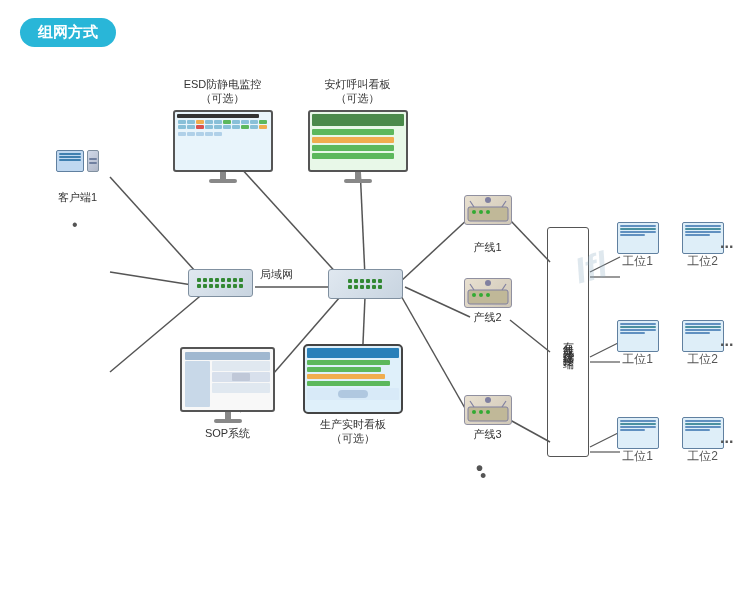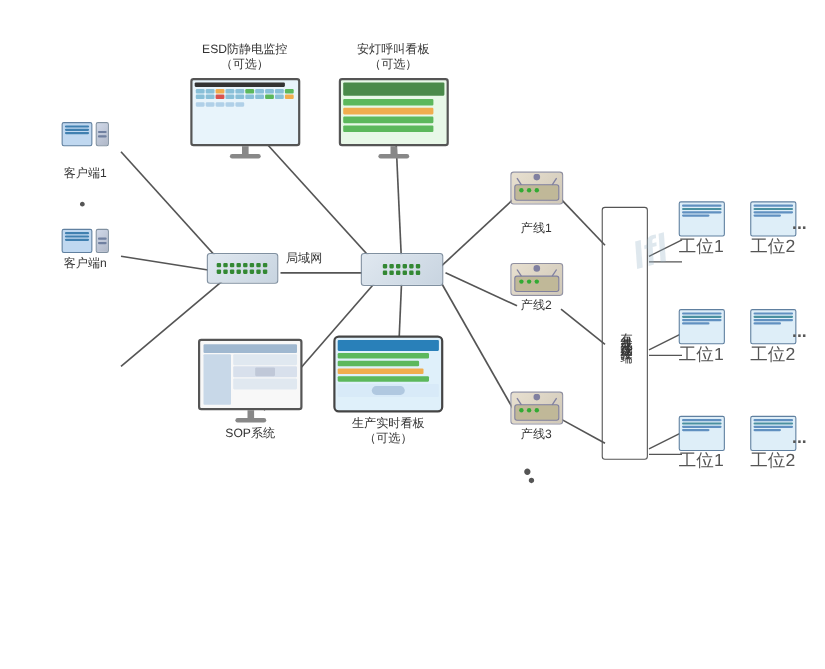--- a/index.html
+++ b/index.html
@@ -231,31 +231,34 @@
       letter-spacing: 2px;
     }
 
     .label-text {
       font-size: 11px;
       color: #333;
       text-align: center;
       line-height: 1.3;
     }
     .label-text-sm {
-      font-size: 16px;
+      font-size: 12px;
       color: #555;
       text-align: center;
       line-height: 1.3;
     }
   </style>
 </head>
 <body>
 
 <div class="page-container">
   
+  <div class="title-badge">
+    <span>组网方式</span>
+  </div>
 
   
   <div class="diagram-area">
 
     <svg style="position:absolute;top:0;left:0;width:710px;height:540px;pointer-events:none;">
 
       <line x1="90" y1="115" x2="185" y2="220" stroke="#555" stroke-width="1.5"></line>
 
       <line x1="90" y1="210" x2="185" y2="225" stroke="#555" stroke-width="1.5"></line>
 
@@ -364,34 +367,20 @@
           <div class="pc-monitor-line"></div>
         </div>
         <div class="pc-tower">
           <div class="pc-slot"></div>
           <div class="pc-slot"></div>
         </div>
       </div>
       <div class="label-text" style="margin-top:18px;">客户端1</div>
     </div>
 
-    <div class="node" style="position:absolute;left:20px;top:185px;width:75px;">
-      <div class="pc-box">
-        <div class="pc-monitor">
-          <div class="pc-monitor-line"></div>
-          <div class="pc-monitor-line"></div>
-          <div class="pc-monitor-line"></div>
-        </div>
-        <div class="pc-tower">
-          <div class="pc-slot"></div>
-          <div class="pc-slot"></div>
-        </div>
-      </div>
-      <div class="label-text" style="margin-top:3px;">客户端n</div>
-    </div>
 
 
     <div class="node" style="position:absolute;left:165px;top:207px;width:70px;">
       <div class="switch-box" style="width:65px;height:28px;">
         <div class="switch-ports">
           <div class="switch-port"></div>
           <div class="switch-port"></div>
           <div class="switch-port"></div>
           <div class="switch-port"></div>
           <div class="switch-port"></div>

